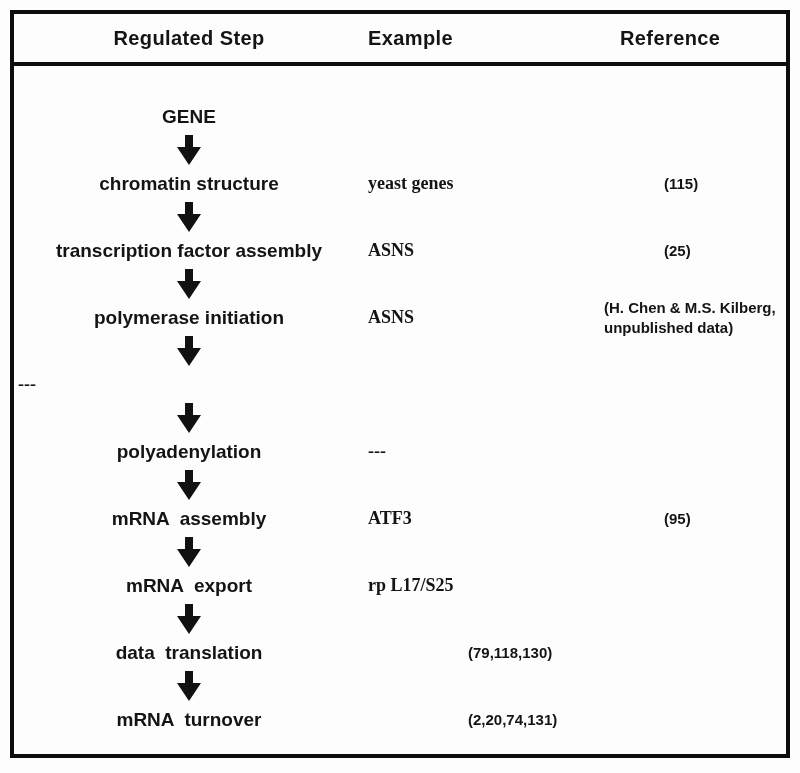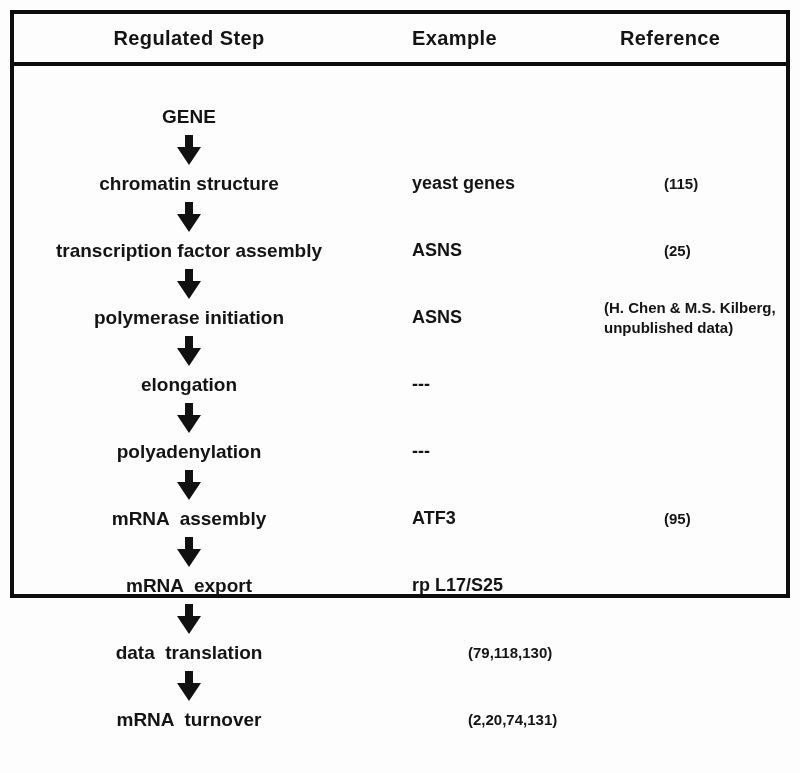--- a/index.html
+++ b/index.html
@@ -3,39 +3,39 @@
 <meta charset="utf-8">
 <style>
   html,body{margin:0;padding:0;}
   body{
     width:800px;height:773px;position:relative;
     background:#fdfdfd;color:#141414;
     font-family:"Liberation Sans",sans-serif;font-weight:bold;
     -webkit-font-smoothing:antialiased;
   }
   .frame{
-    position:absolute;left:10px;top:10px;width:780px;height:588px;
+    position:absolute;left:10px;top:10px;width:780px;height:748px;
     box-sizing:border-box;border:4px solid #0d0d0d;background:#fdfdfd;
   }
   .header{
     height:48px;border-bottom:4px solid #0d0d0d;
     display:grid;grid-template-columns:350px 196px 1fr;align-items:center;
   }
   .hdr{font-size:20px;letter-spacing:.4px;}
   .col-step{text-align:center;white-space:pre;}
-  .col-example{text-align:left;padding-left:4px;white-space:pre;margin-left:44px;}
+  .col-example{text-align:left;padding-left:4px;white-space:pre;}
   .col-reference{padding-left:62px;white-space:pre-line;line-height:1.3;margin-left:42px;}
   .hdr.col-reference{padding-left:18px;}
   .flow-body{padding-top:17px;}
   .row{
     height:67px;position:relative;
     display:grid;grid-template-columns:350px 196px 1fr;align-items:center;
     font-size:19px;
   }
-  .example-label{font-size:18px;}
+  .example-label{font-size:18px;font-family:Liberation Serif, serif;}
   .reference-label{font-size:15px;}
   .reference-label.ref-long{padding-left:2px;}
   .arrow{
     position:absolute;left:0;top:52px;width:350px;height:30px;
     display:flex;justify-content:center;z-index:2;pointer-events:none;
   }
   .arrow svg{display:block;}
   .arrow polygon{fill:#111;}
 </style>
 </head>
@@ -83,21 +83,20 @@
     <div class="col-example example-label">ASNS</div>
     <div class="col-reference reference-label ref-long">(H. Chen &amp; M.S. Kilberg,
 unpublished data)</div>
     <div class="arrow">
       <svg width="26" height="30" viewBox="0 0 26 30" aria-hidden="true">
         <polygon points="9,0 17,0 17,12 25,12 13,30 1,12 9,12"></polygon>
       </svg>
     </div>
   </div>
       <div class="row">
-    <div class="col-step step-label">elongation</div>
     <div class="col-example example-label">---</div>
     <div class="col-reference reference-label"></div>
     <div class="arrow">
       <svg width="26" height="30" viewBox="0 0 26 30" aria-hidden="true">
         <polygon points="9,0 17,0 17,12 25,12 13,30 1,12 9,12"></polygon>
       </svg>
     </div>
   </div>
       <div class="row">
     <div class="col-step step-label">polyadenylation</div>

